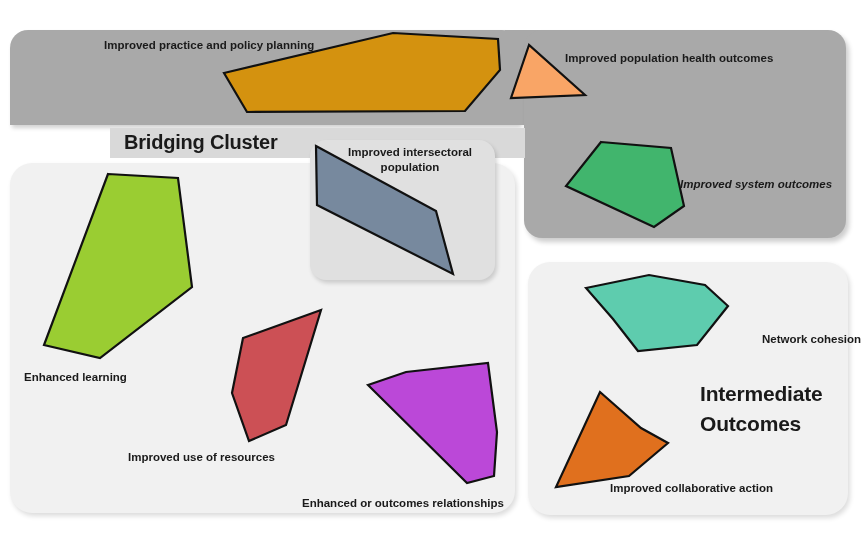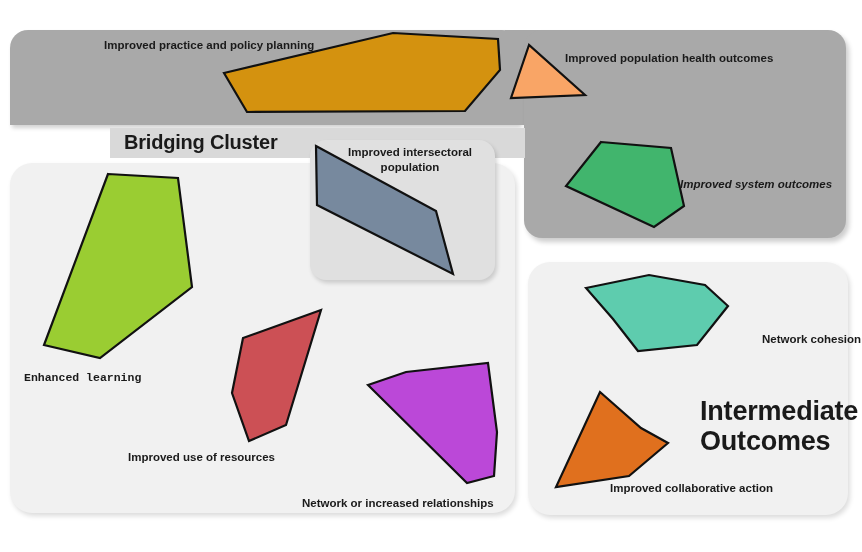--- a/index.html
+++ b/index.html
@@ -93,22 +93,22 @@
     font-size: 21px;
   }
   .title-bridging {
     left: 124px;
     top: 131px;
     font-size: 20px;
     text-align: center;
   }
   .title-intermediate {
     left: 700px;
-    top: 396px;
-    font-size: 27px;
+    top: 379px;
+    font-size: 21px;
     line-height: 30px;
     width: 150px;
   }
   svg.shapes {
     position: absolute;
     left: 0;
     top: 0;
     width: 862px;
     height: 552px;
     overflow: visible;
@@ -164,25 +164,25 @@
 
   <div class="node-label" style="left:565px; top:51px;">Improved population  health outcomes</div>
 
   <div class="node-label" style="left:680px; top:177px;font-style:italic;">Improved system outcomes</div>
 
   <div class="node-label centered" style="left:340px; top:145px; width:140px;">
     <span>Improved intersectoral</span><br>
     <span>population</span>
   </div>
 
-  <div class="node-label" style="left:24px; top:370px;font-family:Liberation Mono, monospace;">Enhanced learning</div>
+  <div class="node-label" style="left:24px; top:370px;">Enhanced learning</div>
 
   <div class="node-label" style="left:128px; top:450px;">Improved use of resources</div>
 
-  <div class="node-label" style="left:302px; top:496px;">Network or increased relationships</div>
+  <div class="node-label" style="left:302px; top:496px;">Enhanced or outcomes relationships</div>
 
   <div class="node-label" style="left:724px; top:332px;margin-left:38px;">Network cohesion</div>
 
   <div class="node-label" style="left:610px; top:481px;text-align:center;">Improved collaborative action</div>
 
 
   <div class="cluster-title title-bridging">Bridging Cluster</div>
 
   <div class="cluster-title title-intermediate">
     <span>Intermediate</span><br>

